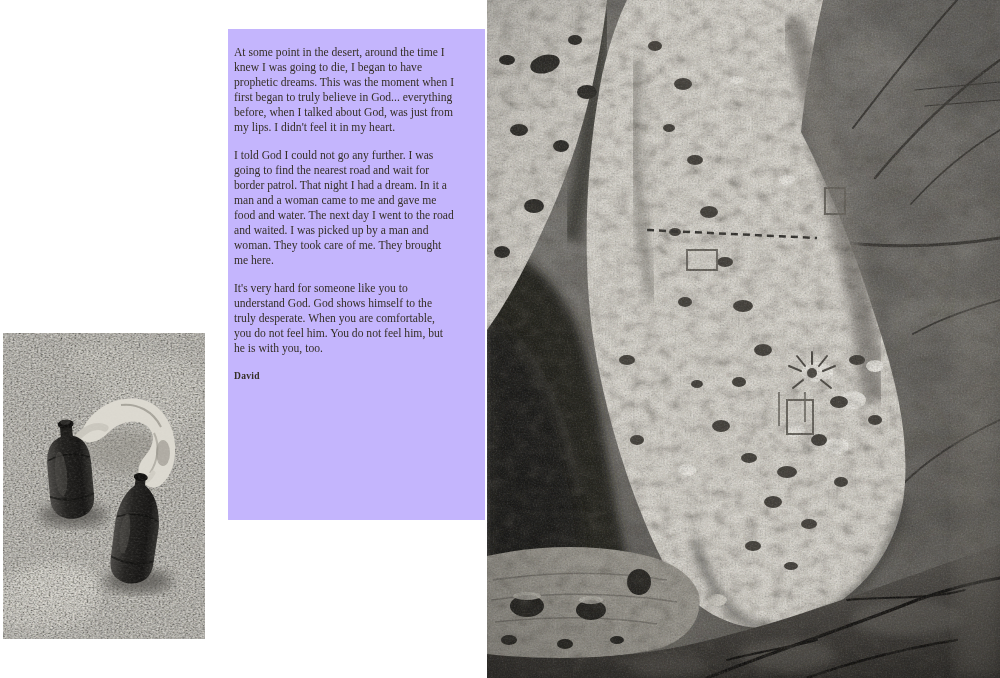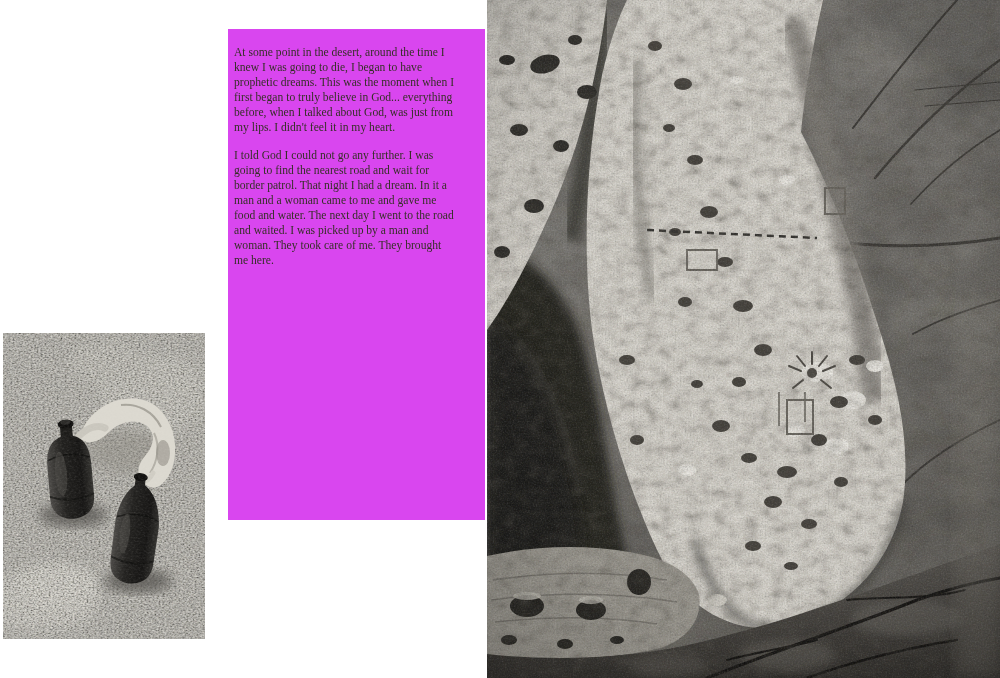--- a/index.html
+++ b/index.html
@@ -86,23 +86,25 @@
         <ellipse cx="131" cy="144" rx="7" ry="4" fill="#0e0d0c"></ellipse>
         <path d="M111,192 C112,170 120,155 132,149 C146,156 153,170 155,192 L154,228 C154,243 146,250 132,251 C118,250 111,243 111,228 Z" fill="url(#jug)"></path>
         <path d="M112,186 C126,180 142,180 154,186" stroke="#0c0b0a" stroke-width="1.5" fill="none" opacity="0.7"></path>
         <path d="M111,226 C125,232 142,232 154,226" stroke="#0c0b0a" stroke-width="2" fill="none" opacity="0.6"></path>
         <ellipse cx="122" cy="202" rx="5" ry="20" fill="#504e4a" opacity="0.5"></ellipse>
       </g>
       <rect x="0" y="0" width="202" height="306" filter="url(#gspeckW)" opacity="0.2"></rect>
     </svg>
   </figure>
 
-  <section class="quote-panel" style="background: #d946ef; color: rgb(53, 47, 38); padding-left: 6px;">
+  <section class="quote-panel" style="background: #c4b5fd; color: rgb(53, 47, 38); padding-left: 6px;">
     <p>At some point in the desert, around the time I knew I was going to die, I began to have prophetic dreams. This was the moment when I first began to truly believe in God... everything before, when I talked about God, was just from my lips. I didn't feel it in my heart.</p>
     <p>I told God I could not go any further. I was going to find the nearest road and wait for border patrol. That night I had a dream. In it a man and a woman came to me and gave me food and water. The next day I went to the road and waited. I was picked up by a man and woman. They took care of me. They brought me here.</p>
+    <p>It's very hard for someone like you to understand God. God shows himself to the truly desperate. When you are comfortable, you do not feel him. You do not feel him, but he is with you, too.</p>
+    <p class="attribution">David</p>
   </section>
 
   <figure class="photo photo-right" aria-label="Black-and-white photograph of a sunlit eroded rock face with carvings, deep diagonal shadows and dark boulders below">
     <svg viewBox="0 0 513 678" preserveAspectRatio="none">
       <defs>
         <linearGradient id="rbase" x1="0" y1="0" x2="1" y2="1">
           <stop offset="0" stop-color="#8b8985"></stop>
             <stop offset="0.5" stop-color="#7a7874"></stop>
             <stop offset="1" stop-color="#5c5a56"></stop>
         </linearGradient>

